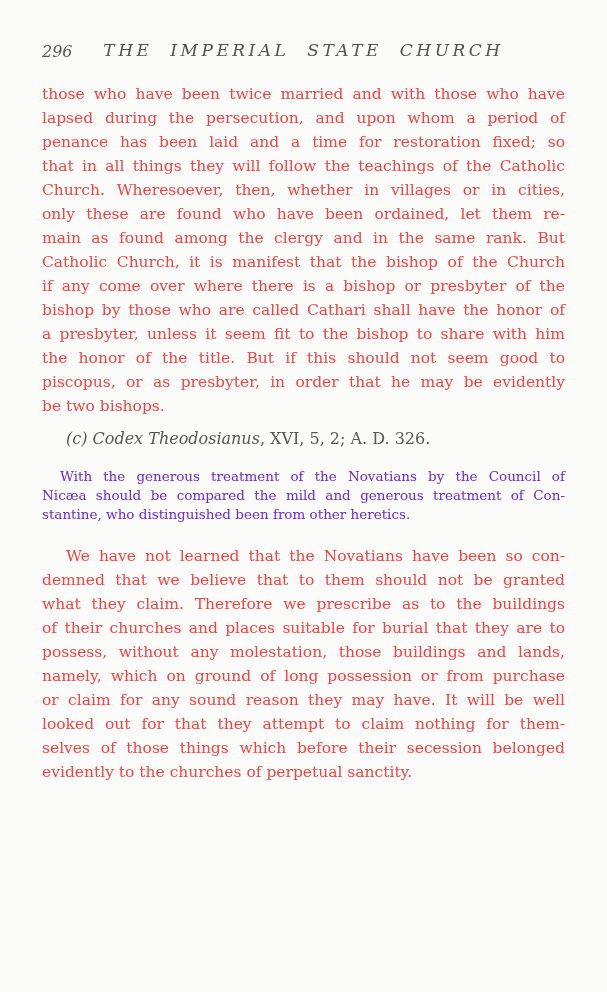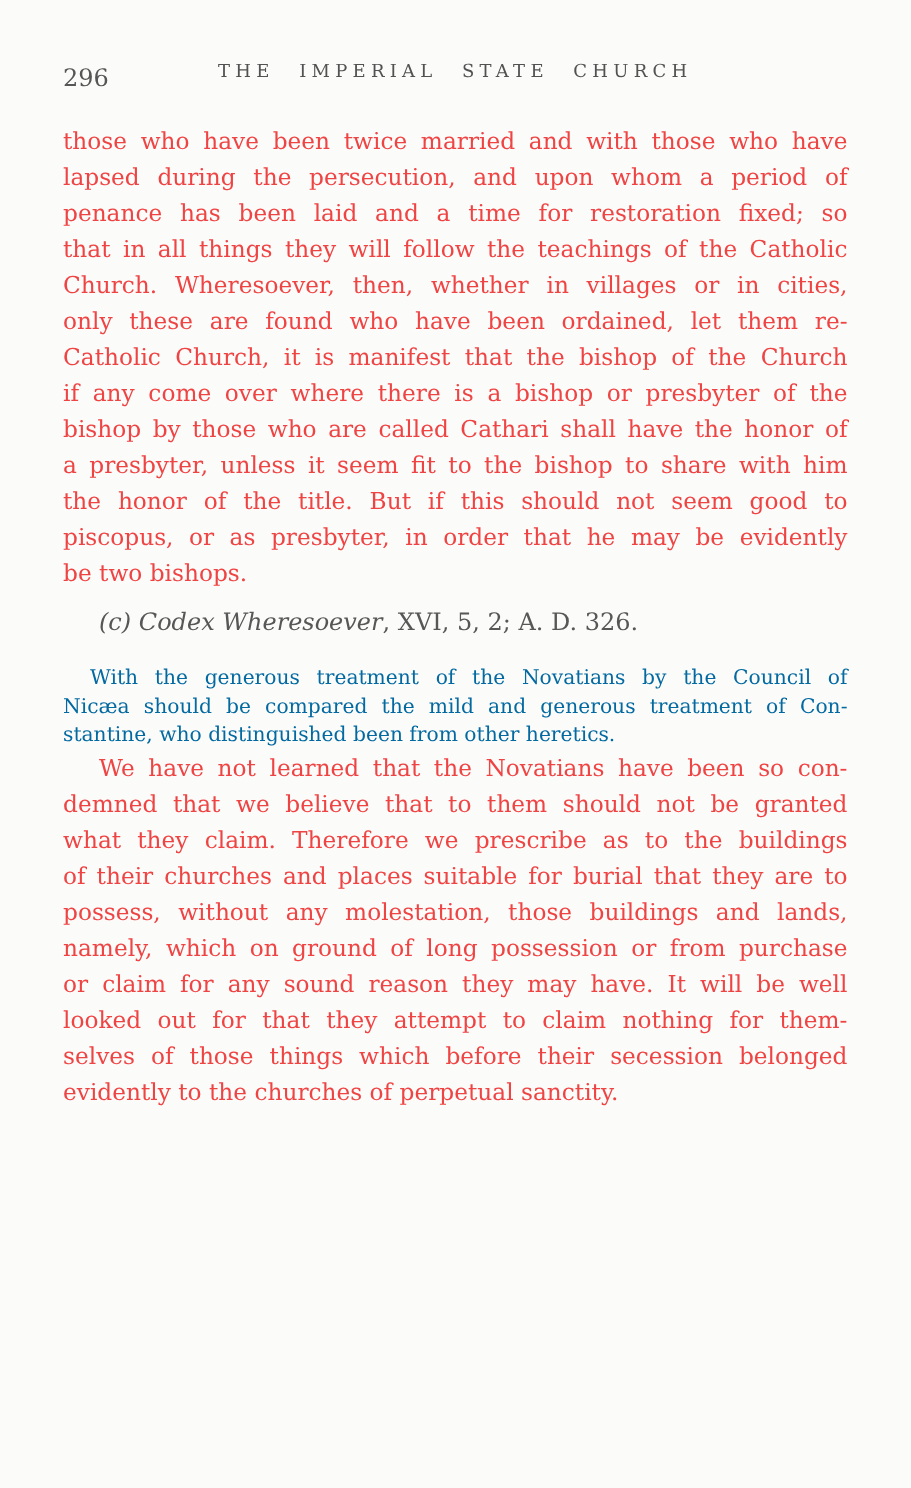--- a/index.html
+++ b/index.html
@@ -17,31 +17,32 @@
   .page {
     box-sizing: border-box;
     width: 607px;
     height: 992px;
     padding: 40px 42px 0 42px;
   }
   .running-head {
     position: relative;
     height: 24px;
     margin-bottom: 18px;
+    font-style: italic;
   }
   .page-num {
     position: absolute;
     left: 0;
     top: 2px;
     font-size: 16px;
     color: #565656;
   }
   .head-title {
     text-align: center;
-    font-size: 12px;
+    font-size: 17px;
     letter-spacing: 3.5px;
     word-spacing: 9px;
     color: #525252;
     white-space: nowrap;
   }
   .line {
     font-size: 15.5px;
     line-height: 24px;
     text-align: justify;
     text-align-last: justify;
@@ -58,53 +59,54 @@
     color: #575757;
     white-space: nowrap;
   }
   .citation .ital { font-style: italic; }
   .note {
     margin-top: 16px;
   }
   .note .line {
     font-size: 13.5px;
     line-height: 19px;
-    color: #0369a1;
+    color: #6d28d9;
   }
   .note .line.indent { text-indent: 18px; }
-  .para2 { }
+  .para2 { margin-top: 20px; }
 </style>
 </head>
 <body>
 
 <div class="page">
 
   <div class="running-head">
     <span class="page-num">296</span>
     <div class="head-title">THE IMPERIAL STATE CHURCH</div>
   </div>
 
   <div class="para1">
       <div class="line">those who have been twice married and with those who have</div>
       <div class="line">lapsed during the persecution, and upon whom a period of</div>
       <div class="line">penance has been laid and a time for restoration fixed; so</div>
       <div class="line">that in all things they will follow the teachings of the Catholic</div>
       <div class="line">Church.  Wheresoever, then, whether in villages or in cities,</div>
       <div class="line">only these are found who have been ordained, let them re-</div>
+      <div class="line">main as found among the clergy and in the same rank.  But</div>
       <div class="line">Catholic Church, it is manifest that the bishop of the Church</div>
       <div class="line">if any come over where there is a bishop or presbyter of the</div>
       <div class="line">bishop by those who are called Cathari shall have the honor of</div>
       <div class="line">a presbyter, unless it seem fit to the bishop to share with him</div>
       <div class="line">the honor of the title.  But if this should not seem good to</div>
       <div class="line">piscopus, or as presbyter, in order that he may be evidently</div>
       <div class="line last">be two bishops.</div>
     </div>
 
   <div class="citation">
-    <span class="ital">(c) Codex Wheresoever</span><span>, XVI, 5, 2; A. D. 326.</span>
+    <span class="ital">(c) Codex Theodosianus</span><span>, XVI, 5, 2; A. D. 326.</span>
   </div>
 
   <div class="note">
       <div class="line indent">With the generous treatment of the Novatians by the Council of</div>
       <div class="line">Nicæa should be compared the mild and generous treatment of Con-</div>
       <div class="line last">stantine, who distinguished been from other heretics.</div>
     </div>
 
   <div class="para2">
       <div class="line indent">We have not learned that the Novatians have been so con-</div>

